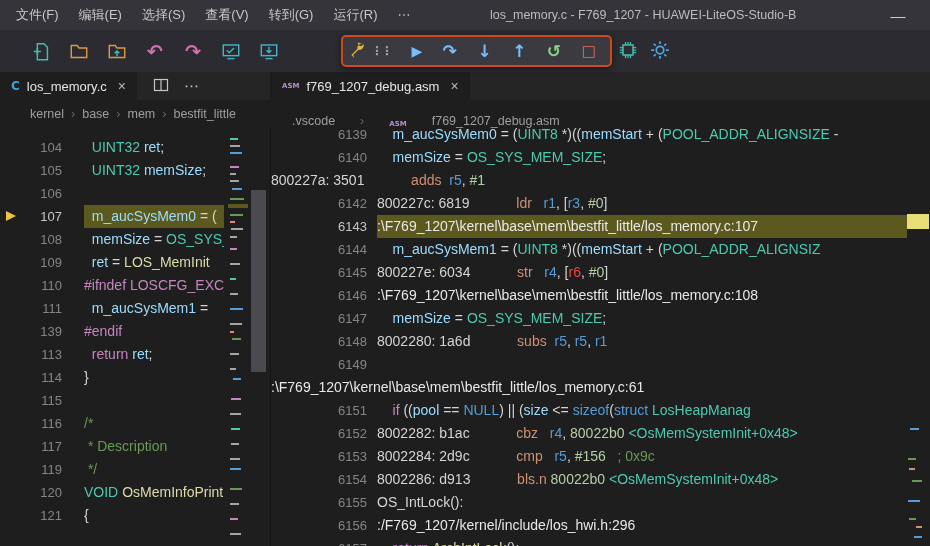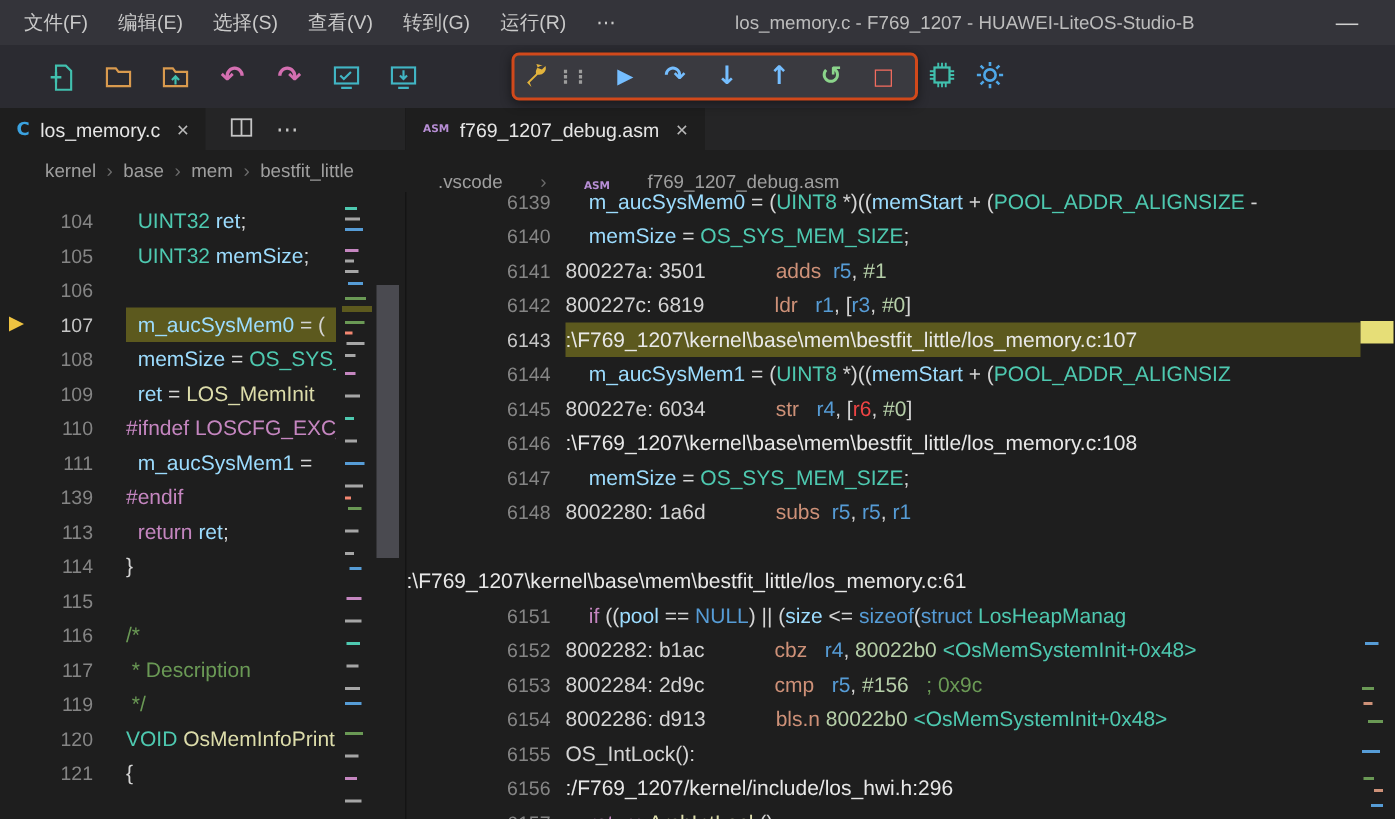--- a/index.html
+++ b/index.html
@@ -297,29 +297,29 @@
             </g>
         </svg>
       </div>
       <div class="scrollbar-left"></div>
     </div>
 
     <div class="pane pane-right">
       <div class="rows" id="right-rows">
           <div class="row"><span class="ln">6139</span><span class="code"><span>    </span><span style="color: rgb(156, 220, 254);">m_aucSysMem0</span><span> = (</span><span style="color: rgb(78, 201, 176);">UINT8</span><span> *)((</span><span style="color: rgb(156, 220, 254);">memStart</span><span> + (</span><span style="color: rgb(78, 201, 176);">POOL_ADDR_ALIGNSIZE</span><span> - </span></span></div>
           <div class="row"><span class="ln">6140</span><span class="code"><span>    </span><span style="color: rgb(156, 220, 254);">memSize</span><span> = </span><span style="color: rgb(78, 201, 176);">OS_SYS_MEM_SIZE</span><span>;</span></span></div>
-          <div class="row"><span class="ln">6141</span><span class="code"><span>800227a: 3501            </span><span style="color: rgb(206, 145, 120);">adds</span><span>  </span><span style="color: rgb(86, 156, 214);">r5</span><span>, </span><span style="color: rgb(181, 206, 168);">#1</span></span></div>
+          <div class="row"><span class="code"><span>800227a: 3501            </span><span style="color: rgb(206, 145, 120);">adds</span><span>  </span><span style="color: rgb(86, 156, 214);">r5</span><span>, </span><span style="color: rgb(181, 206, 168);">#1</span></span></div>
           <div class="row"><span class="ln">6142</span><span class="code"><span>800227c: 6819            </span><span style="color: rgb(206, 145, 120);">ldr</span><span>   </span><span style="color: rgb(86, 156, 214);">r1</span><span>, [</span><span style="color: rgb(86, 156, 214);">r3</span><span>, </span><span style="color: rgb(181, 206, 168);">#0</span><span>]</span></span></div>
           <div class="row hl"><span class="ln">6143</span><span class="code"><span style="color: rgb(232, 232, 232);">:\F769_1207\kernel\base\mem\bestfit_little/los_memory.c:107</span></span></div>
           <div class="row"><span class="ln">6144</span><span class="code"><span>    </span><span style="color: rgb(156, 220, 254);">m_aucSysMem1</span><span> = (</span><span style="color: rgb(78, 201, 176);">UINT8</span><span> *)((</span><span style="color: rgb(156, 220, 254);">memStart</span><span> + (</span><span style="color: rgb(78, 201, 176);">POOL_ADDR_ALIGNSIZ</span></span></div>
           <div class="row"><span class="ln">6145</span><span class="code"><span>800227e: 6034            </span><span style="color: rgb(206, 145, 120);">str</span><span>   </span><span style="color: rgb(86, 156, 214);">r4</span><span>, [</span><span style="color: #ef4444; margin-top: 23px;">r6</span><span>, </span><span style="color: rgb(181, 206, 168);">#0</span><span>]</span></span></div>
           <div class="row"><span class="ln">6146</span><span class="code"><span style="color: rgb(232, 232, 232);">:\F769_1207\kernel\base\mem\bestfit_little/los_memory.c:108</span></span></div>
           <div class="row"><span class="ln">6147</span><span class="code"><span>    </span><span style="color: rgb(156, 220, 254);">memSize</span><span> = </span><span style="color: rgb(78, 201, 176);">OS_SYS_MEM_SIZE</span><span>;</span></span></div>
           <div class="row"><span class="ln">6148</span><span class="code"><span>8002280: 1a6d            </span><span style="color: rgb(206, 145, 120);">subs</span><span>  </span><span style="color: rgb(86, 156, 214);">r5</span><span>, </span><span style="color: rgb(86, 156, 214);">r5</span><span>, </span><span style="color: rgb(86, 156, 214);">r1</span></span></div>
-          <div class="row"></div>
+          <div class="row"><span class="ln">6149</span></div>
           <div class="row"><span class="code"><span style="color: rgb(232, 232, 232);">:\F769_1207\kernel\base\mem\bestfit_little/los_memory.c:61</span></span></div>
           <div class="row"><span class="ln">6151</span><span class="code"><span>    </span><span style="color: rgb(197, 134, 192);">if</span><span> ((</span><span style="color: rgb(156, 220, 254);">pool</span><span> == </span><span style="color: rgb(86, 156, 214);">NULL</span><span>) || (</span><span style="color: rgb(156, 220, 254);">size</span><span> &lt;= </span><span style="color: rgb(86, 156, 214);">sizeof</span><span>(</span><span style="color: rgb(86, 156, 214);">struct</span><span> </span><span style="color: rgb(78, 201, 176);">LosHeapManag</span></span></div>
           <div class="row"><span class="ln">6152</span><span class="code"><span>8002282: b1ac            </span><span style="color: rgb(206, 145, 120);">cbz</span><span>   </span><span style="color: rgb(86, 156, 214);">r4</span><span>, </span><span style="color: rgb(181, 206, 168);">80022b0 </span><span style="color: rgb(78, 201, 176);">&lt;OsMemSystemInit+0x48&gt;</span></span></div>
           <div class="row"><span class="ln">6153</span><span class="code"><span>8002284: 2d9c            </span><span style="color: rgb(206, 145, 120);">cmp</span><span>   </span><span style="color: rgb(86, 156, 214);">r5</span><span>, </span><span style="color: rgb(181, 206, 168);">#156</span><span>   </span><span style="color: rgb(106, 153, 85);">; 0x9c</span></span></div>
           <div class="row"><span class="ln">6154</span><span class="code"><span>8002286: d913            </span><span style="color: rgb(206, 145, 120);">bls.n</span><span> </span><span style="color: rgb(181, 206, 168);">80022b0 </span><span style="color: rgb(78, 201, 176);">&lt;OsMemSystemInit+0x48&gt;</span></span></div>
           <div class="row"><span class="ln">6155</span><span class="code"><span>OS_IntLock():</span></span></div>
           <div class="row"><span class="ln">6156</span><span class="code"><span style="color: rgb(232, 232, 232);">:/F769_1207/kernel/include/los_hwi.h:296</span></span></div>
           <div class="row"><span class="ln">6157</span><span class="code"><span>    </span><span style="color: rgb(197, 134, 192);">return</span><span> </span><span style="color: rgb(220, 220, 170);">ArchIntLock</span><span>();</span></span></div>
         </div>
       <div class="minimap-right">

